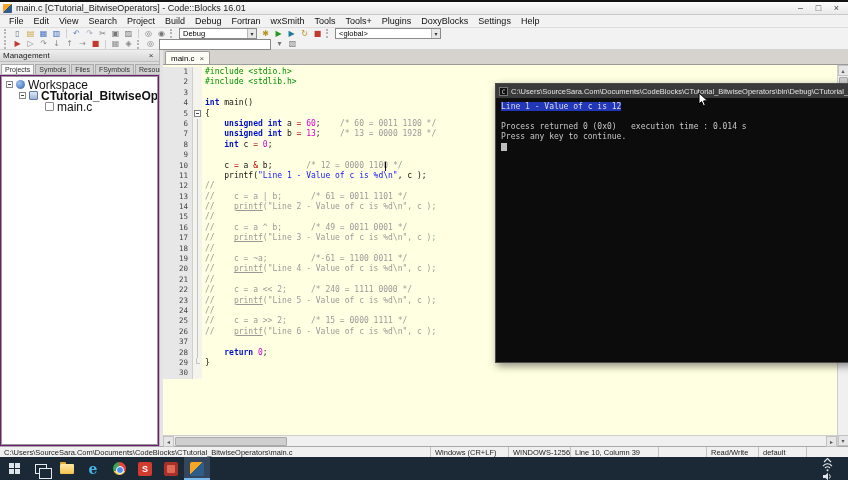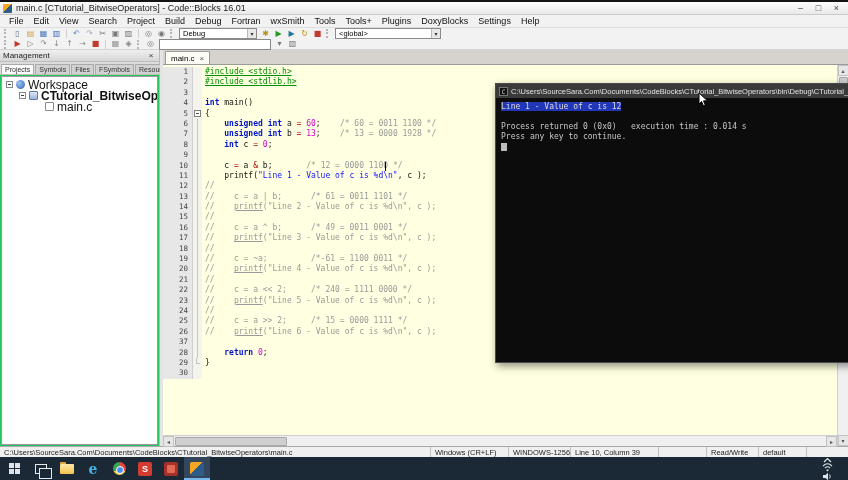--- a/index.html
+++ b/index.html
@@ -29,21 +29,21 @@
   .combo{height:11px;background:#fff;border:1px solid #8a8a8a;display:flex;align-items:center;
          font-size:7.5px;margin:0 2px;padding-left:3px;overflow:hidden;}
   .combo-text{flex:1;white-space:nowrap;overflow:hidden;}
   .combo-arrow{width:9px;text-align:center;font-size:6px;color:#333;background:#e8e8e8;
                border-left:1px solid #bbb;height:100%;display:flex;align-items:center;justify-content:center;}
   .tinput{height:11px;border:1px solid #8a8a8a;font-size:7.5px;margin:0 2px;padding:0 2px;
           font-family:"Liberation Sans",sans-serif;}
   
   .main{display:flex;height:396px;background:#e9e9e9;}
   
-  .mgmt{width:160px;display:flex;flex-direction:column;border-right:1px solid #b9b9b9;background:#22c55e;}
+  .mgmt{width:160px;display:flex;flex-direction:column;border-right:1px solid #b9b9b9;background:#701a75;}
   .mgmt-head{height:12px;background:linear-gradient(#efefef,#d7d7d7);border-bottom:1px solid #bdbdbd;
              display:flex;align-items:center;font-size:8px;padding:0 3px;color:#222;}
   .mgmt-head .sp{flex:1;}
   .mgmt-close{font-size:8px;color:#333;width:10px;text-align:center;}
   .mtabs{display:flex;background:#dcdcdc;border-bottom:1px solid #bdbdbd;height:13px;align-items:flex-end;}
   .mtab{font-size:7px;padding:1px 3px 1px 3px;border:1px solid #aaa;border-bottom:none;background:#d2d2d2;
         margin-left:1px;white-space:nowrap;color:#333;}
   .mtab.active{background:#fafafa;}
   .mtree{flex:1;background:#fff;border:1px solid #9a9a9a;margin:1px;overflow:hidden;padding-top:2px;}
   .tree-row{display:flex;align-items:center;height:11px;font-size:12px;white-space:nowrap;}
@@ -70,21 +70,21 @@
   .code-row{display:flex;height:10.4px;line-height:10.4px;font-family:"DejaVu Sans Mono",monospace;font-size:8px;}
   .gut{width:30px;flex:none;background:#e7e7e7;color:#454545;text-align:right;padding-right:4px;
        font-size:7.5px;border-right:1px solid #cfcfcf;}
   .foldc{width:9px;flex:none;background:#f4f4ec;display:flex;align-items:center;justify-content:center;position:relative;}
   .fold-box{width:7px;height:7px;border:1px solid #808080;background:#fff;position:relative;}
   .fold-box::after{content:"";position:absolute;left:1px;top:2px;width:3px;height:1px;background:#505050;}
   .fold-vline{width:1px;height:100%;background:#c4c4c4;}
   .fold-corner{width:4px;height:55%;border-left:1px solid #c4c4c4;border-bottom:1px solid #c4c4c4;align-self:flex-start;}
   .ctext{flex:1;position:relative;padding-left:3px;white-space:pre;overflow:hidden;}
   .caret{position:absolute;top:1px;width:1px;height:9px;background:#000;}
-  .tok-pp{color:#009100;text-decoration:underline;}
+  .tok-pp{color:#009100;}
   .tok-kw{color:#0011cc;font-weight:bold;}
   .tok-num{color:#d400d4;}
   .tok-str{color:#1414ff;}
   .tok-cmt{color:#9a9a9a;}
   .tok-cmtu{color:#9a9a9a;text-decoration:underline;}
   .tok-op{color:#b40000;}
   .tok-pl{color:#141414;}
   
   .hscroll{height:11px;background:#f0f0f0;border-top:1px solid #cfcfcf;display:flex;align-items:center;}
   .sbtn{width:11px;height:11px;font-size:6px;color:#555;display:flex;align-items:center;justify-content:center;

